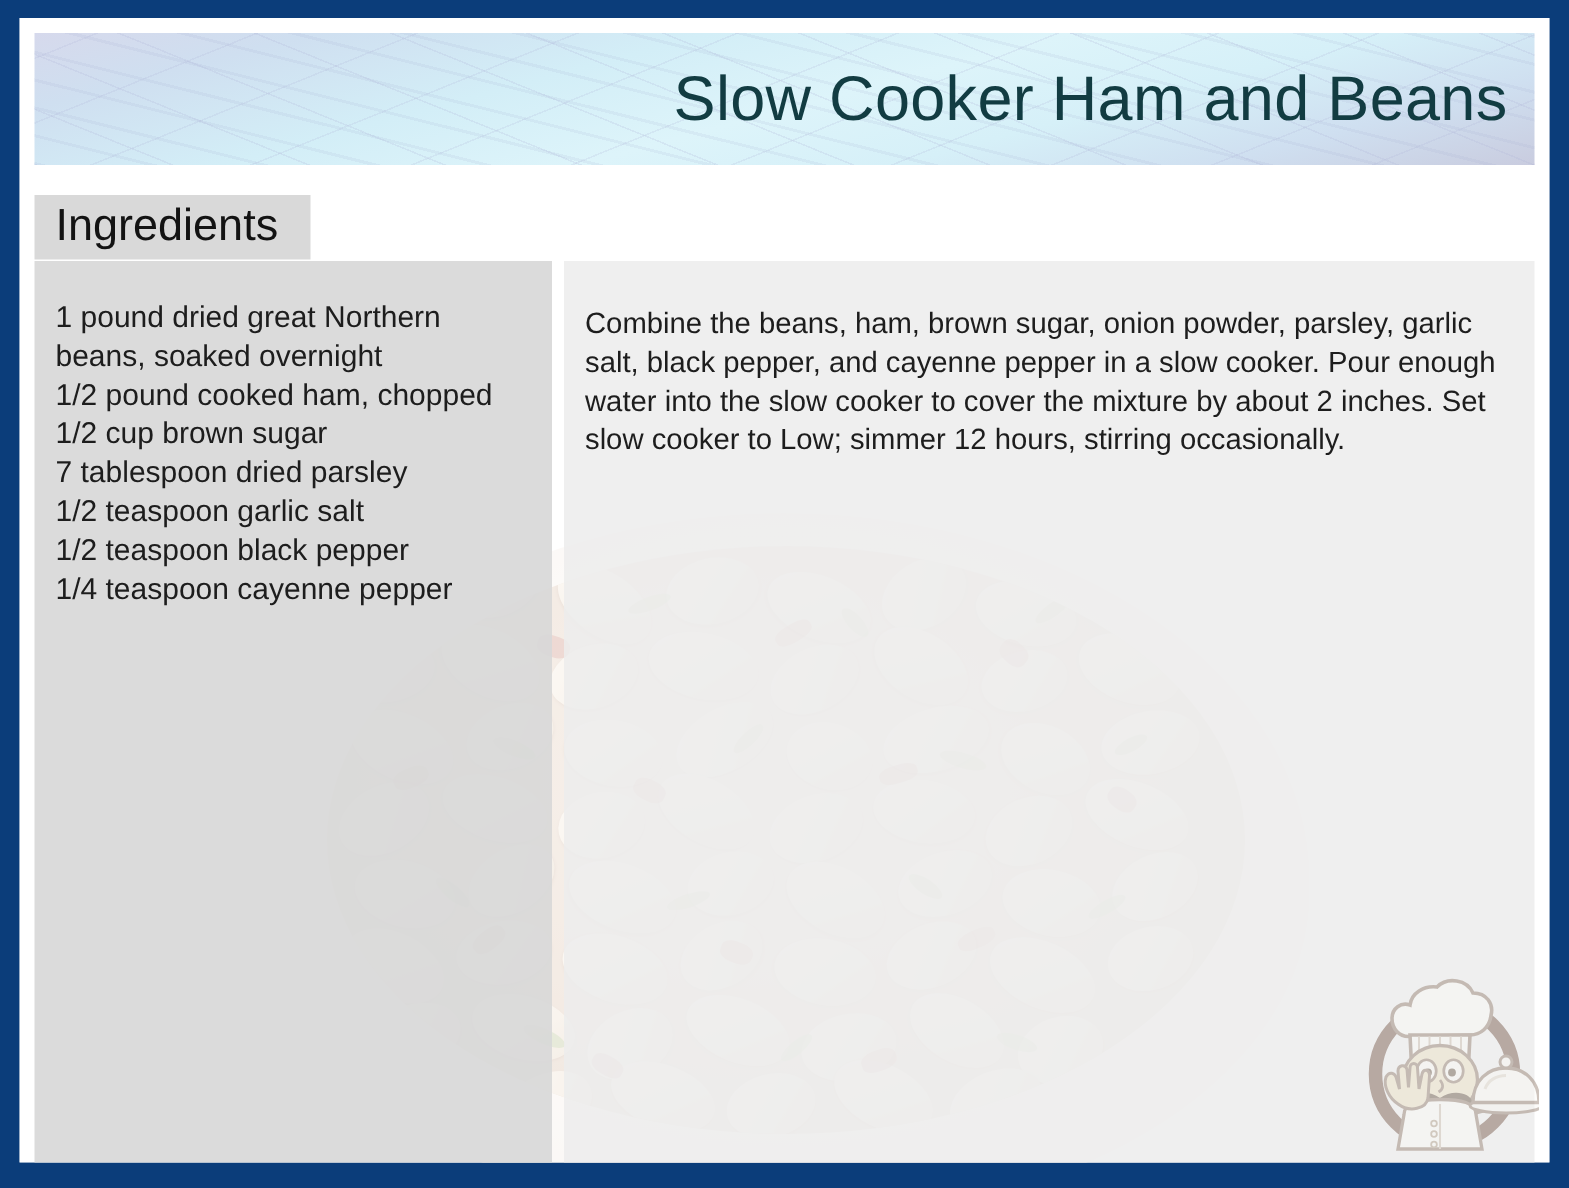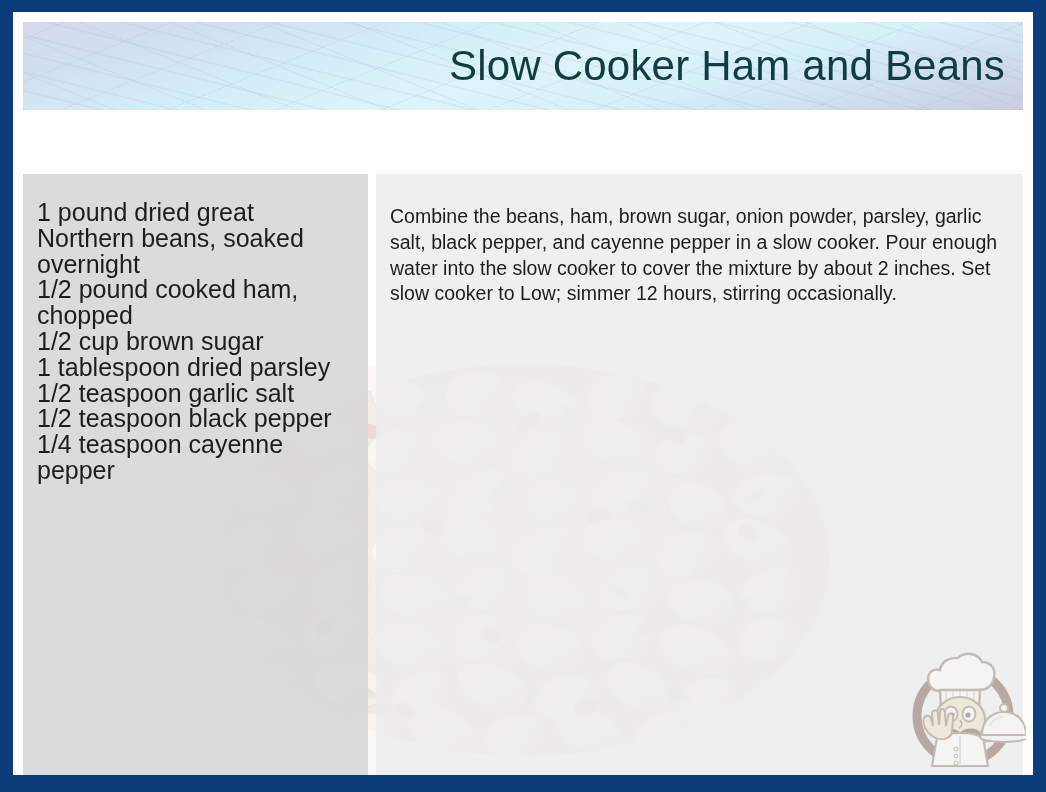--- a/index.html
+++ b/index.html
@@ -157,21 +157,21 @@
   #col-ingredients .tab {
     background: #d9d9d9;
     width: 184px;
   }
   #col-ingredients .panel-body {
     width: 345px;
     height: 613px;
     background: rgba(216,216,216,0.92);
   }
   .ing-line {
-    font-size: 25px;
+    font-size: 20px;
     color: #1d1d1d;
     line-height: 25.8px;
     white-space: normal;
   }
 
   
   #col-directions { left: 363px; width: 647px; }
   #col-directions .tab {
     background: #e8e8e8;
     width: 160px;
@@ -301,25 +301,26 @@
         <div class="pepper" style="left:356px; top:336px; width:24px; height:14px; transform:rotate(-20deg);"></div>
       </div>
       <div class="photo-wash"></div>
     </div>
 
     <div class="banner">
       <div class="banner-title">Slow Cooker Ham and Beans</div>
     </div>
 
     <div class="col" id="col-ingredients">
+      <div class="tab">Ingredients</div>
       <div class="panel-body">
         <div class="ing-line">1 pound dried great Northern beans, soaked overnight</div>
         <div class="ing-line">1/2 pound cooked ham, chopped</div>
         <div class="ing-line">1/2 cup brown sugar</div>
-        <div class="ing-line">1 tablespoon dried parsley</div>
+        <div class="ing-line">7 tablespoon dried parsley</div>
         <div class="ing-line">1/2 teaspoon garlic salt</div>
         <div class="ing-line">1/2 teaspoon black pepper</div>
         <div class="ing-line">1/4 teaspoon cayenne pepper</div>
       </div>
     </div>
 
     <div class="col" id="col-directions">
       <div class="panel-body">
         <p class="dir-text">Combine the beans, ham, brown sugar, onion powder, parsley, garlic salt, black pepper, and cayenne pepper in a slow cooker. Pour enough water into the slow cooker to cover the mixture by about 2 inches. Set slow cooker to Low; simmer 12 hours, stirring occasionally.</p>
       </div>

